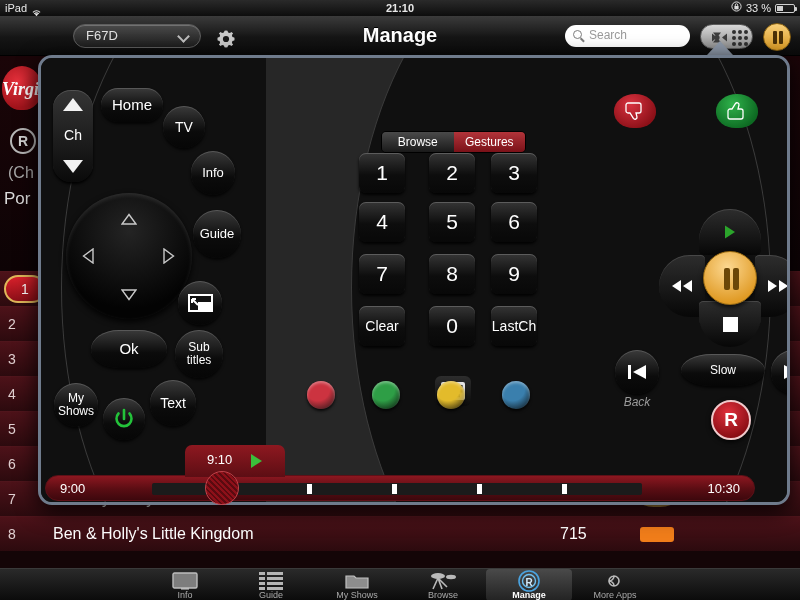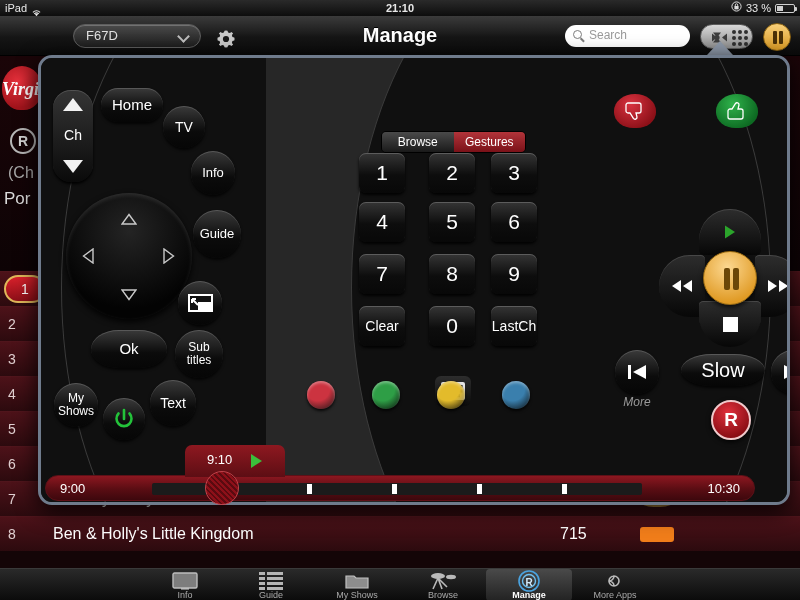--- a/index.html
+++ b/index.html
@@ -557,23 +557,23 @@
           <i class="b"></i>
         </div>
     </div>
 
     <div class="btn round" style="left:574px;top:292px;width:44px;height:44px;">
       <svg width="22" height="16" viewBox="0 0 22 16">
           <rect x="2" y="1" width="3" height="14" fill="#fff"></rect>
           <path d="M20 1v14L7 8z" fill="#fff"></path>
         </svg>
     </div>
-    <div style="position:absolute;left:574px;top:337px;width:44px;text-align:center;color:#9a9a9a;font-size:12px;font-style:italic;">More</div>
-
-    <div class="btn" style="left:640px;top:296px;width:84px;height:32px;border-radius:40%/55%;font-size:20px;">Slow</div>
+    <div style="position:absolute;left:574px;top:337px;width:44px;text-align:center;color:#9a9a9a;font-size:12px;font-style:italic;">Back</div>
+
+    <div class="btn" style="left:640px;top:296px;width:84px;height:32px;border-radius:40%/55%;font-size:12px;">Slow</div>
 
     <div class="btn round" style="left:730px;top:292px;width:44px;height:44px;">
       <svg width="22" height="16" viewBox="0 0 22 16">
           <path d="M2 1v14l13-7z" fill="#fff"></path>
           <rect x="17" y="1" width="3" height="14" fill="#fff"></rect>
         </svg>
     </div>
 
     <div id="rec-btn">R</div>
   </div>

